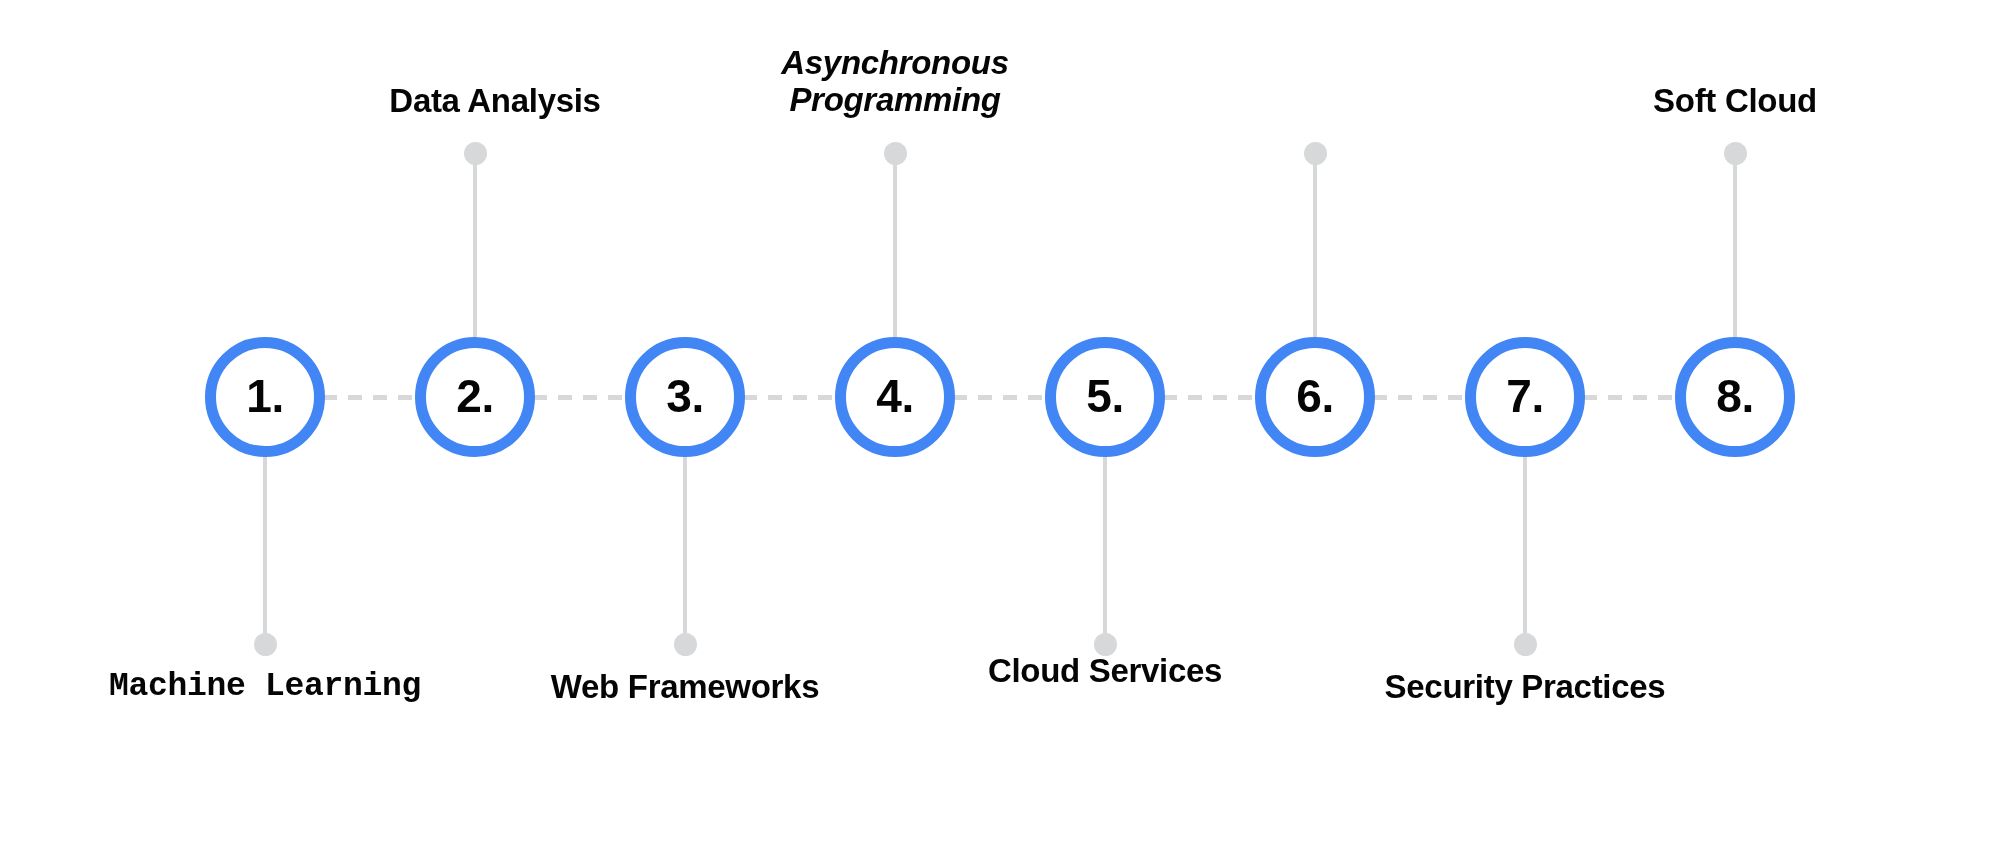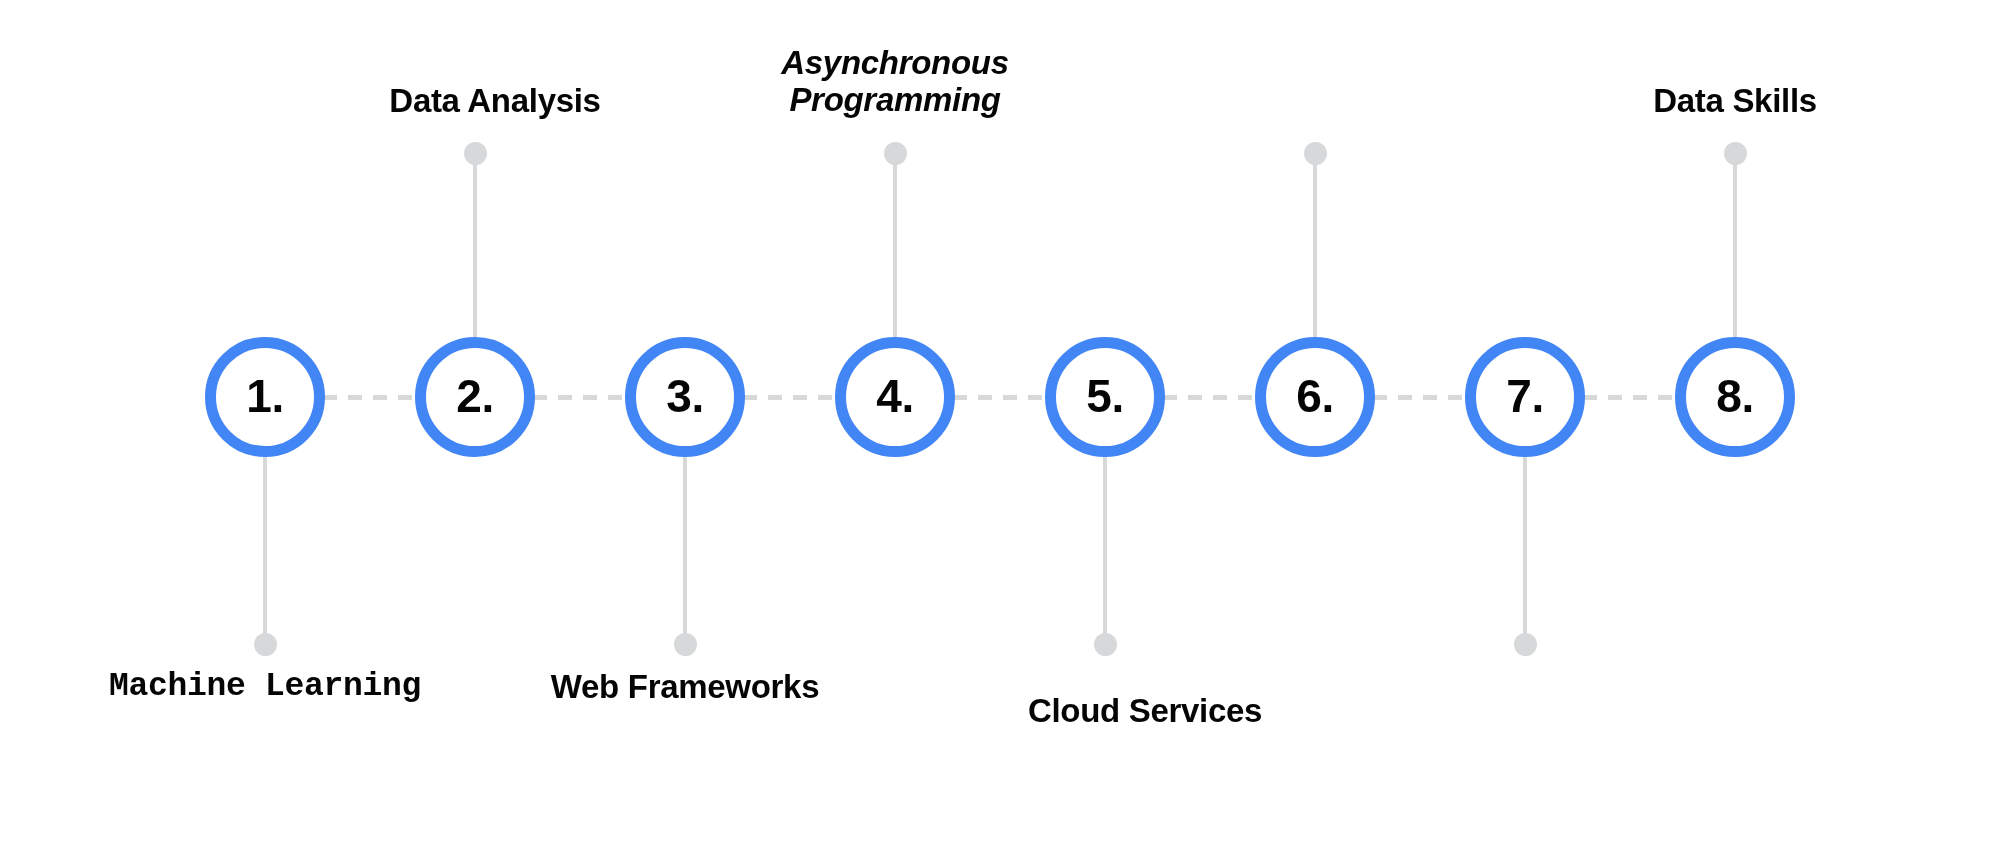--- a/index.html
+++ b/index.html
@@ -126,30 +126,31 @@
     <div class="node" style="left: 835px; top: 337px;">
       <span class="node-number">4.</span>
     </div>
     <div class="label above" style="left: 895px; top: 44px; font-style: italic;">Asynchronous
 Programming</div>
     <div class="stem" style="left: 1103px; top: 457px; height: 187px;"></div>
     <div class="stem-dot" style="left: 1093.5px; top: 632.5px;"></div>
     <div class="node" style="left: 1045px; top: 337px;">
       <span class="node-number">5.</span>
     </div>
-    <div class="label below" style="left: 1105px; top: 692px; margin-left: 40px;">Cloud Services</div>
+    <div class="label below" style="left: 1105px; top: 652px;">Cloud Services</div>
     <div class="stem" style="left: 1313px; top: 153px; height: 184px;"></div>
     <div class="stem-dot" style="left: 1303.5px; top: 141.5px;"></div>
     <div class="node" style="left: 1255px; top: 337px;">
       <span class="node-number">6.</span>
     </div>
     <div class="stem" style="left: 1523px; top: 457px; height: 187px;"></div>
     <div class="stem-dot" style="left: 1513.5px; top: 632.5px;"></div>
     <div class="node" style="left: 1465px; top: 337px;">
       <span class="node-number">7.</span>
     </div>
+    <div class="label below" style="left: 1525px; top: 668px;">Security Practices</div>
     <div class="stem" style="left: 1733px; top: 153px; height: 184px;"></div>
     <div class="stem-dot" style="left: 1723.5px; top: 141.5px;"></div>
     <div class="node" style="left: 1675px; top: 337px;">
       <span class="node-number">8.</span>
     </div>
-    <div class="label above" style="left: 1735px; top: 82px;">Data Skills</div>
+    <div class="label above" style="left: 1735px; top: 82px;">Soft Cloud</div>
   </div>
 
 </body></html>

